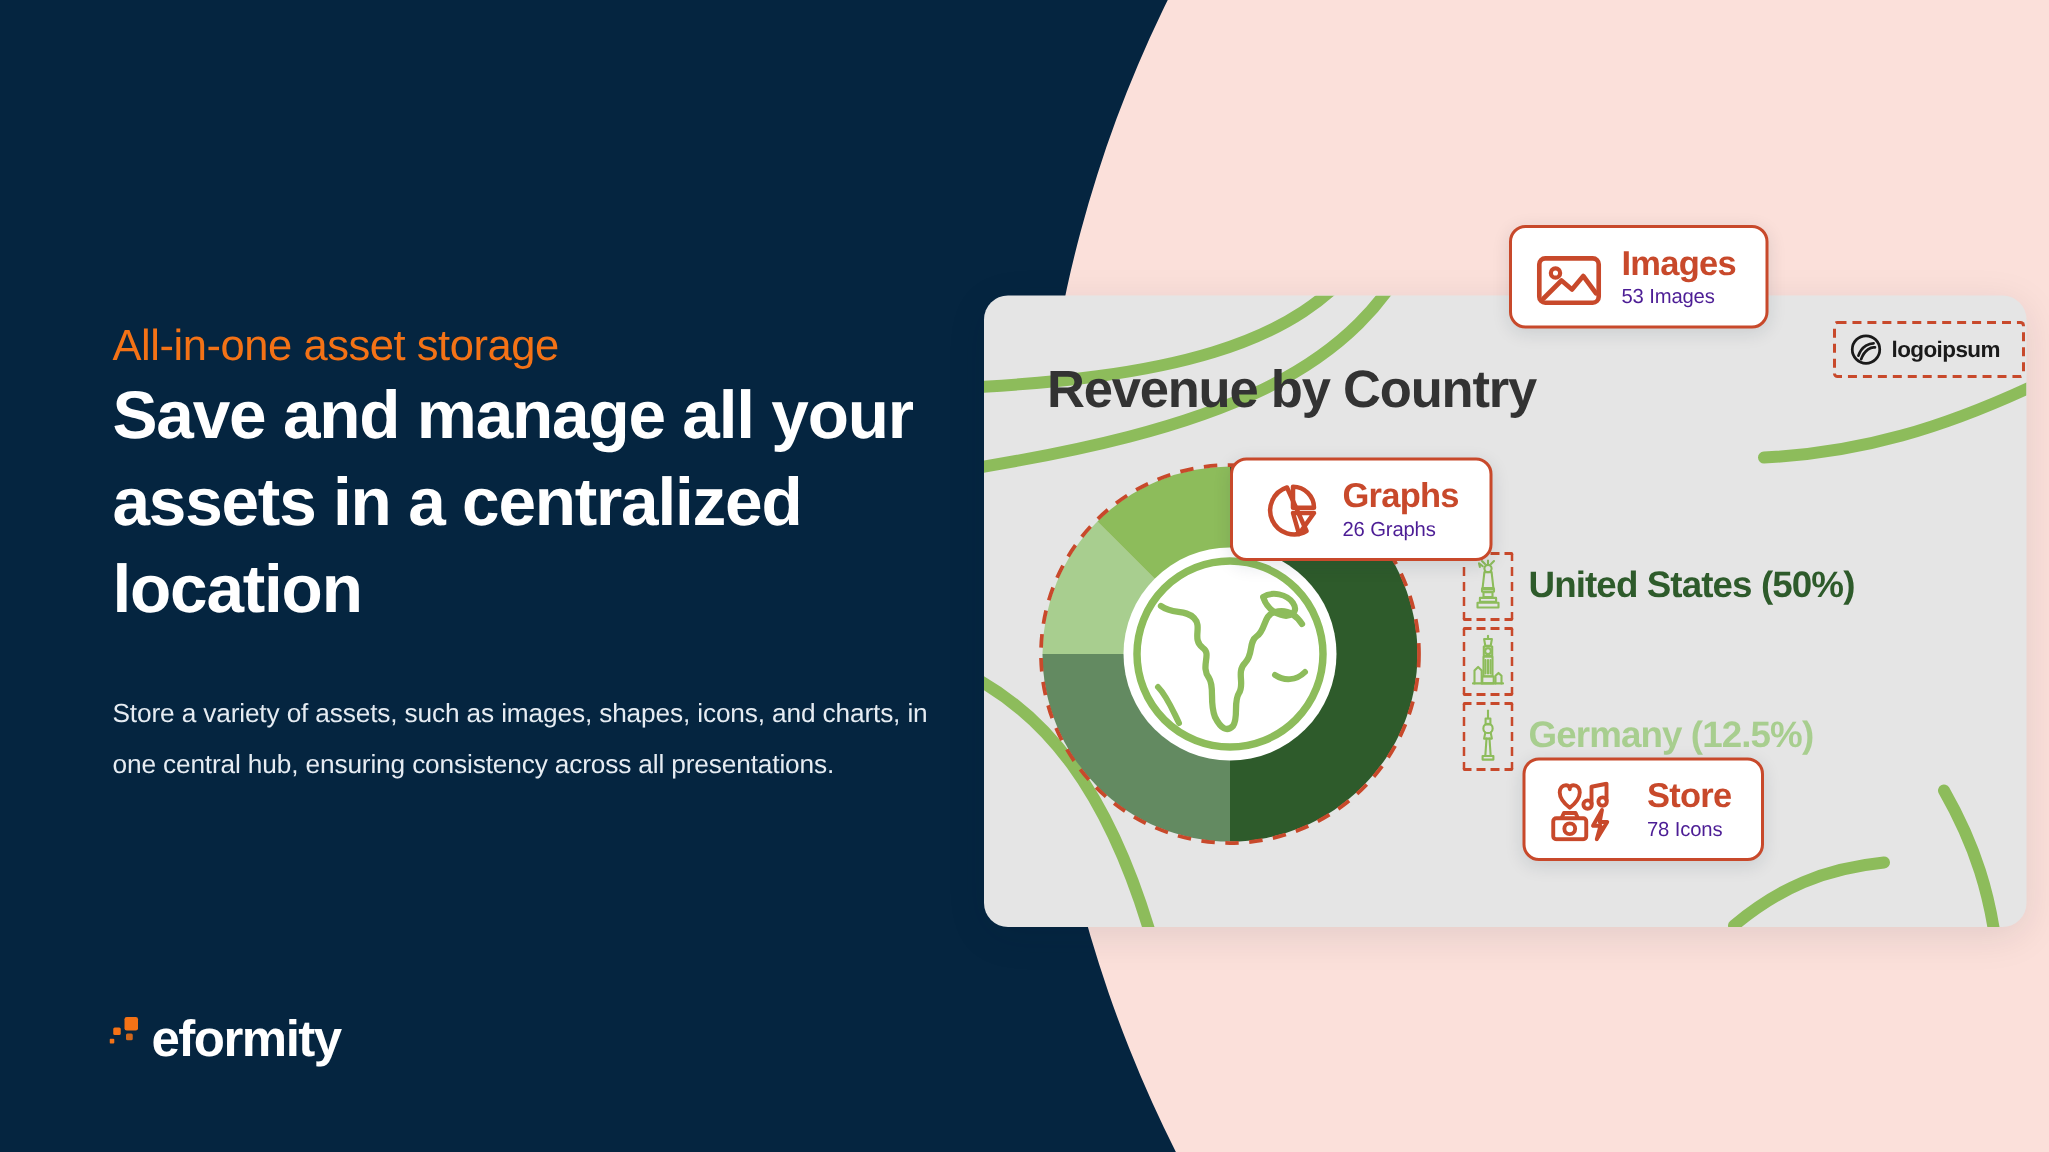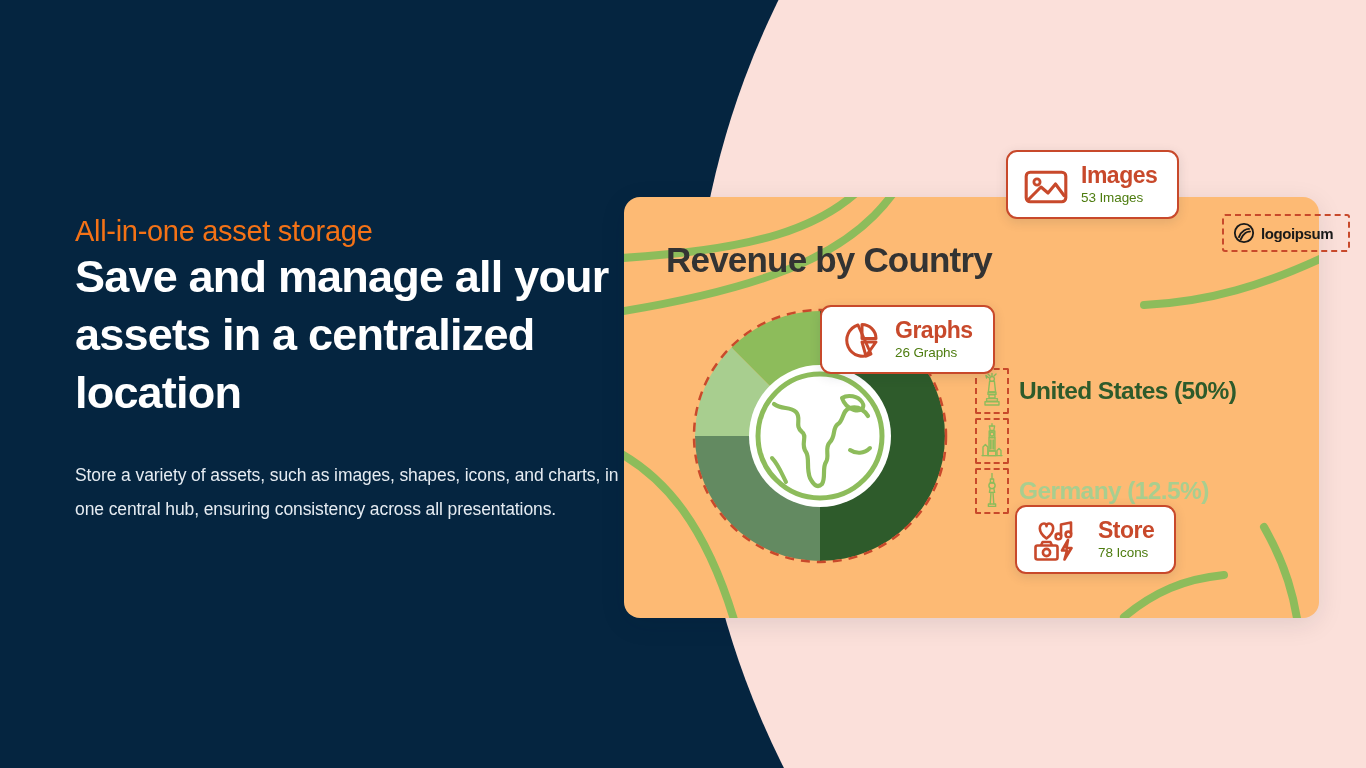--- a/index.html
+++ b/index.html
@@ -63,23 +63,23 @@
     color:#FFFFFF;
     font-size:34px;
     font-weight:bold;
     letter-spacing:-1px;
     line-height:34px;
   }
 
   
   .card {
     position:absolute;
-    left:624px; top:197px;
+    left:656px; top:197px;
     width:695px; height:421px;
-    background:#fdba74;
+    background:#e5e5e5;
     border-radius:16px;
     box-shadow:0 6px 26px rgba(10,30,50,0.10);
     overflow:hidden;
   }
   .card-svg { position:absolute; inset:0; }
   .card-title {
     position:absolute;
     left:42px; top:43px;
     font-size:35px;
     font-weight:bold;
@@ -174,21 +174,21 @@
   .badge-ic { flex:none; display:flex; align-items:center; }
   .badge-title {
     font-size:23px;
     font-weight:bold;
     color:#C8492B;
     letter-spacing:-0.5px;
     line-height:25px;
   }
   .badge-sub {
     font-size:13.5px;
-    color:#4d7c0f;
+    color:#4c1d95;
     letter-spacing:-0.1px;
     line-height:17px;
     margin-top:1px;
   }
   .badge-images { left:1006px; top:150px; }
   .badge-graphs { left:820px; top:305px; }
   .badge-icons  { left:1015px; top:505px; }
 </style>
 </head>
 <body>
@@ -196,20 +196,29 @@
 <div id="stage">
 
   <div class="pink-blob"></div>
 
   <div class="left-col">
     <div class="eyebrow">All-in-one asset storage</div>
     <div class="headline">Save and manage all your assets in a centralized location</div>
     <div class="body-copy">Store a variety of assets, such as images, shapes, icons, and charts, in one central hub, ensuring consistency across all presentations.</div>
   </div>
 
+  <div class="logo-wrap">
+    <svg width="28" height="34" viewBox="0 0 28 34">
+      <rect x="10" y="2" width="9" height="9" rx="1.5" fill="#F47216"></rect>
+      <rect x="2.5" y="9" width="5" height="5" rx="1" fill="#F47216"></rect>
+      <rect x="0" y="16.5" width="3.2" height="3.2" rx="0.7" fill="#F47216"></rect>
+      <rect x="11" y="13" width="4.5" height="4.5" rx="1" fill="#F47216" opacity="0.85"></rect>
+    </svg>
+    <span class="logo-text">eformity</span>
+  </div>
 
   <div class="card">
     <svg class="card-svg" viewBox="0 0 695 421" preserveAspectRatio="none">
       <g fill="none" stroke="#8DBC5B" stroke-width="8" stroke-linecap="round">
         <path d="M 255 -30 C 210 35, 120 55, -20 62"></path>
         <path d="M 290 -40 C 250 50, 160 90, -25 118"></path>
         <path d="M -20 248 C 40 275, 85 330, 115 440"></path>
         <path d="M 700 60 C 640 88, 585 105, 520 108"></path>
         <path d="M 640 330 C 660 365, 672 400, 676 445"></path>
         <path d="M 500 420 C 530 395, 560 382, 600 378"></path>

